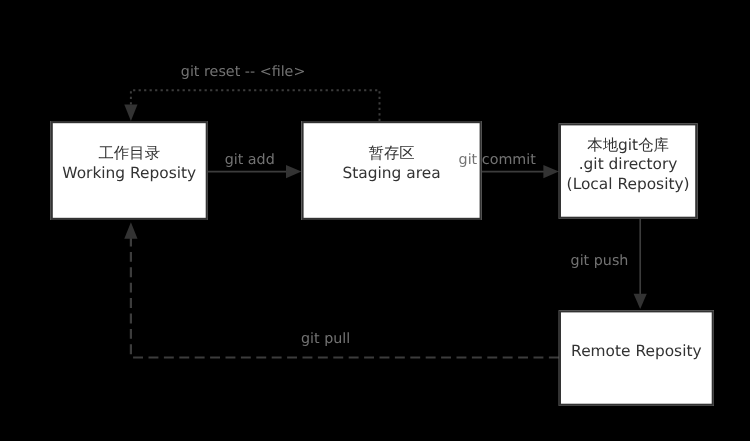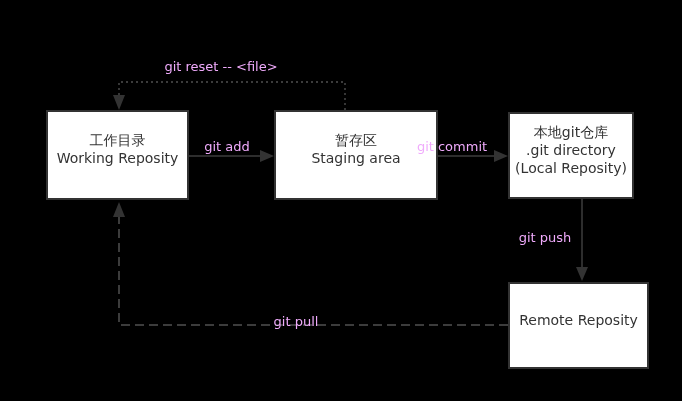--- a/index.html
+++ b/index.html
@@ -39,29 +39,29 @@
     line-height: 18px;
   }
   .node span { display: block; white-space: nowrap; }
   #node-working  { left: 46px;  top: 110px; width: 143px; height: 90px; }
   #node-staging  { left: 274px; top: 110px; width: 164px; height: 90px; }
   #node-local    { left: 508px; top: 112px; width: 126px; height: 87px; padding-bottom: 12px; }
   #node-remote   { left: 508px; top: 282px; width: 141px; height: 87px; }
   .edge-label {
     position: absolute;
     transform: translate(-50%, -50%);
-    color: #f0abfc;
+    color: #737373;
     font-size: 13px;
     white-space: nowrap;
   }
   #label-reset  { left: 221px; top: 66px; }
   #label-add    { left: 227px; top: 146px; }
   #label-commit { left: 452px; top: 146px; }
   #label-push   { left: 545px; top: 237px; }
-  #label-pull   { left: 296px; top: 308px; margin-top: 13px; }
+  #label-pull   { left: 296px; top: 308px; }
 </style>
 </head>
 <body>
 
 <div id="stage">
 
   <svg id="edges" viewBox="0 0 682 401" xmlns="http://www.w3.org/2000/svg">
 
     <g>
       <line x1="189" y1="156" x2="262" y2="156" stroke="#3c3c3c" stroke-width="1.5"></line>

